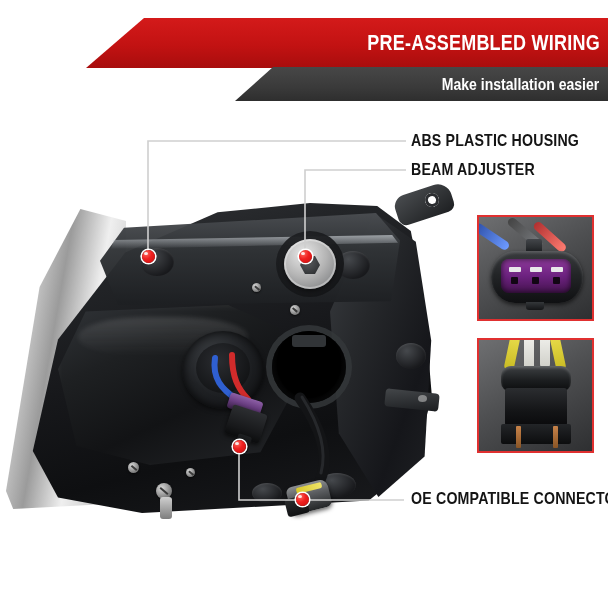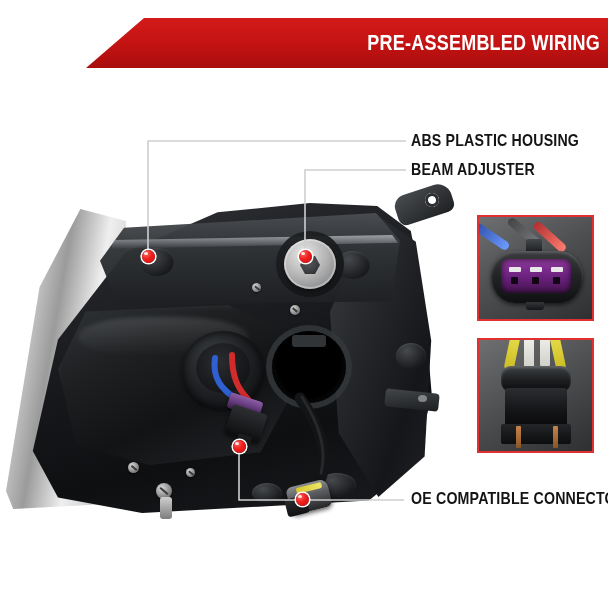--- a/index.html
+++ b/index.html
@@ -191,20 +191,23 @@
 </style>
 </head>
 <body>
 
 <div id="stage">
 
   <div class="banner-wrap">
     <div class="band band-red">
       <span class="band-red-label">PRE-ASSEMBLED WIRING</span>
     </div>
+    <div class="band band-dark">
+      <span class="band-dark-label">Make installation easier</span>
+    </div>
   </div>
 
   <div id="product">
     <div class="pc" id="chrome"></div>
     <div class="pc" id="body-main"></div>
     <div class="pc" id="rightwall"></div>
     <div class="pc" id="plateau"></div>
     <div class="pc" id="topstrip"></div>
     <div class="pc" id="tab-top"></div>
     <div class="pc" id="tab-hole"></div>

